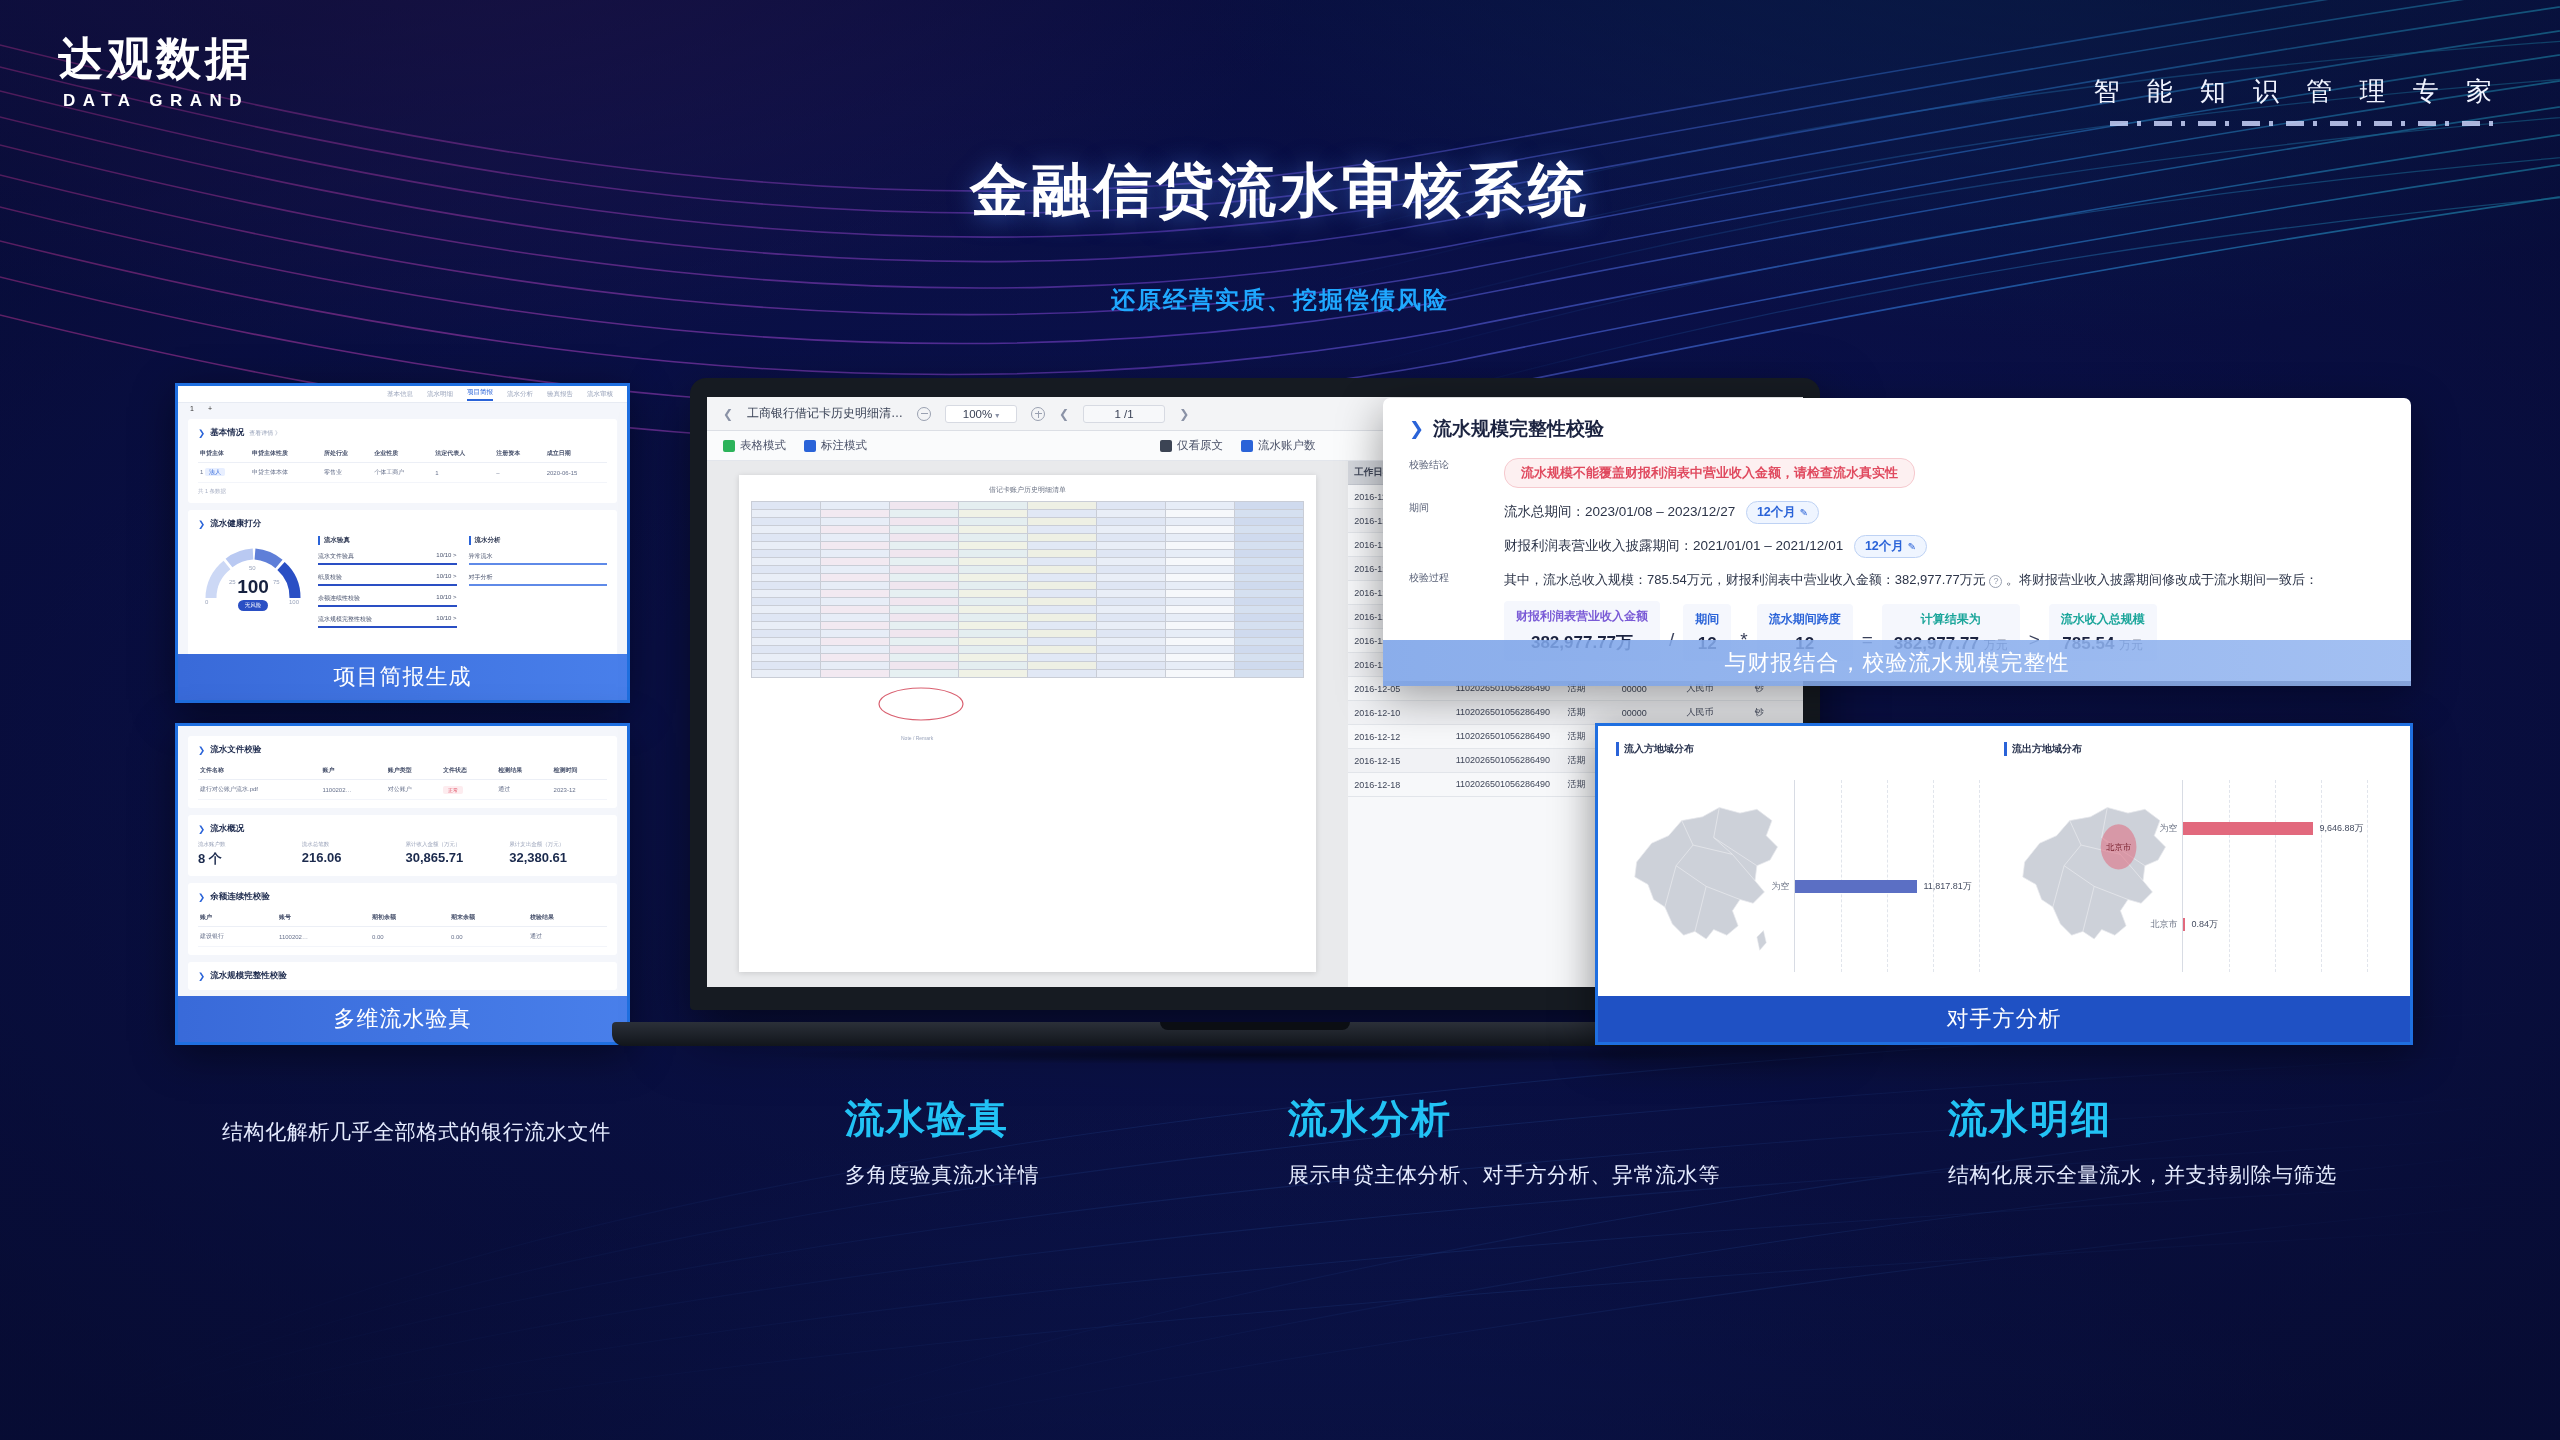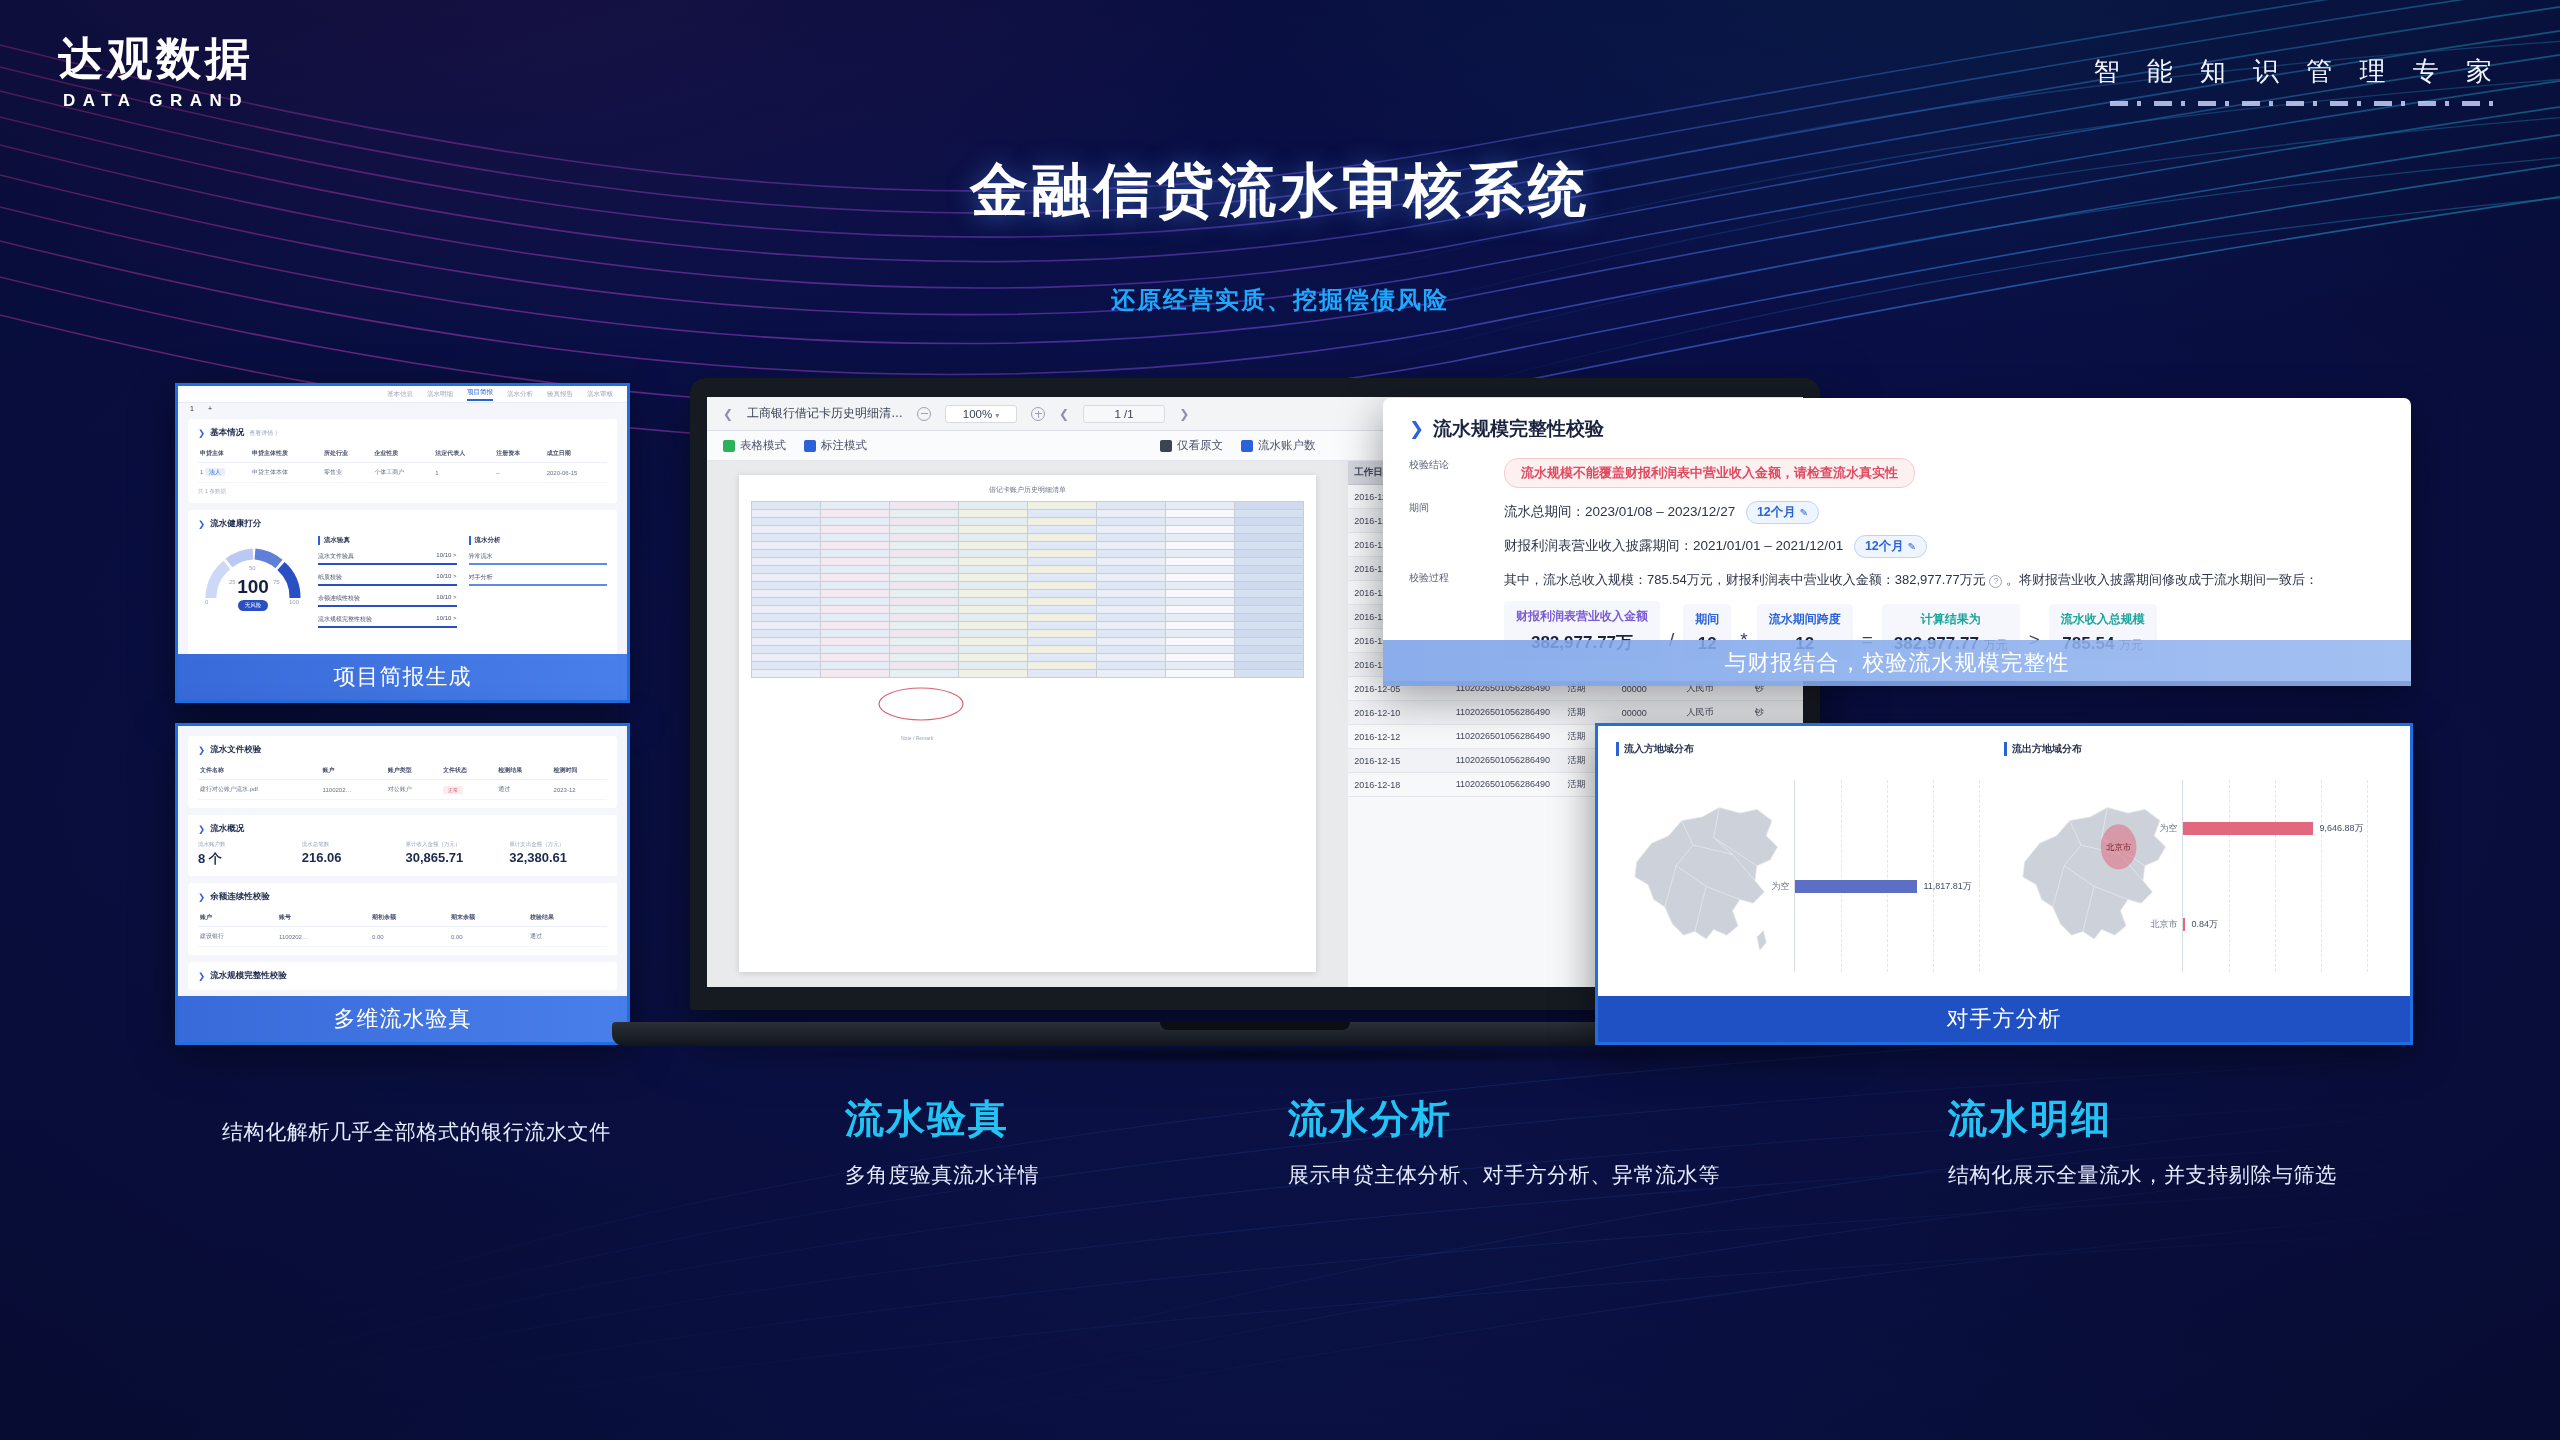--- a/index.html
+++ b/index.html
@@ -24,21 +24,21 @@
   
   .logo-wrap { position: absolute; left: 58px; top: 36px; }
   .logo-cn {
     font-family: "DejaVu Sans", "Liberation Sans", sans-serif;
     font-size: 45px; font-weight: 700; color:#fff; letter-spacing: 4px; line-height: 1;
   }
   .logo-en {
     margin-top: 10px; font-size: 17px; font-weight: 700; color:#fff;
     letter-spacing: 7.5px; text-align:center;
   }
-  .tagline-wrap { position:absolute; right: 58px; top: 54px; text-align: right; }
+  .tagline-wrap { position:absolute; right: 58px; top: 74px; text-align: right; }
   .tagline { font-size: 26px; color:#f1f4ff; letter-spacing: 10px; font-weight:400; }
   .tagline-rule { margin-top: 12px; height: 5px; width: 392px; margin-left:auto;
     background: repeating-linear-gradient(90deg, #cfd9ff 0 18px, transparent 18px 27px, #cfd9ff 27px 31px, transparent 31px 44px); opacity:.82; }
 
   
   .main-title {
     position: absolute; left:0; right:0; top: 152px; text-align:center;
     font-size: 58px; font-weight: 700; color:#ffffff; letter-spacing: 4px;
     text-shadow: 0 2px 24px rgba(80,140,255,.55);
   }

